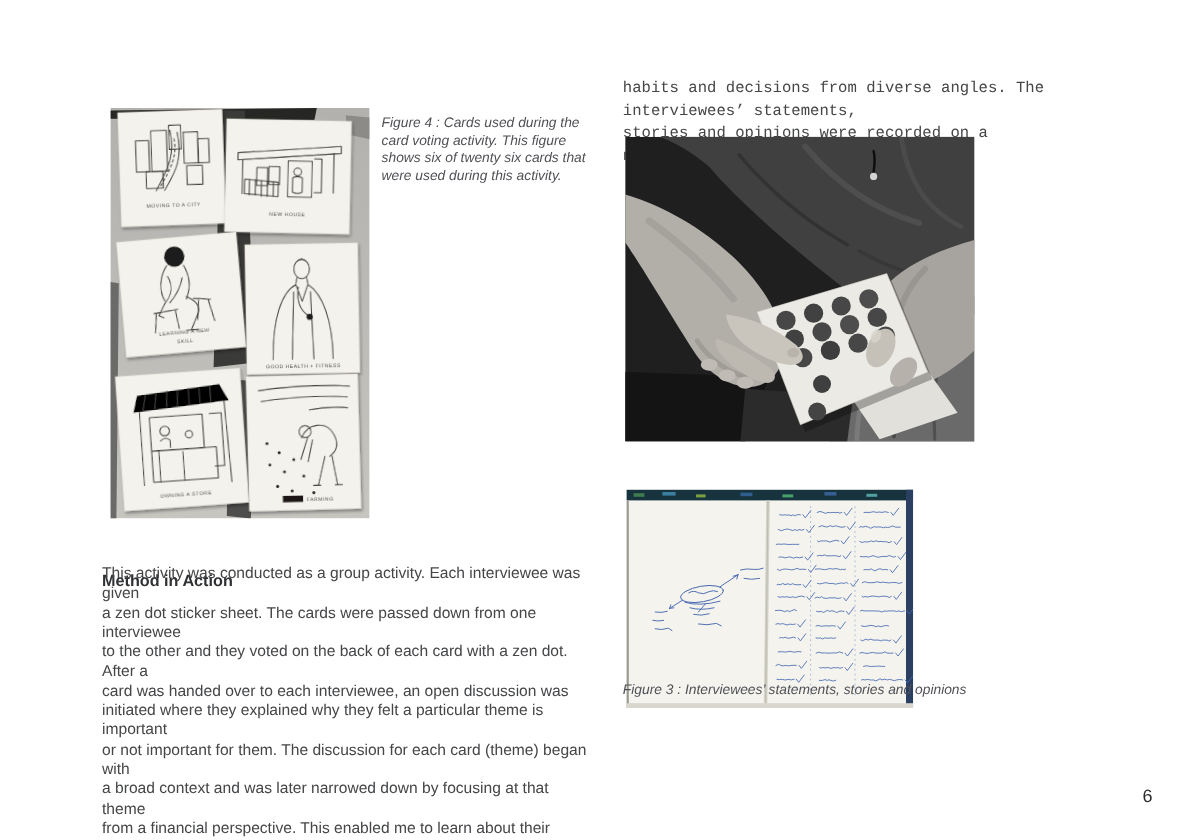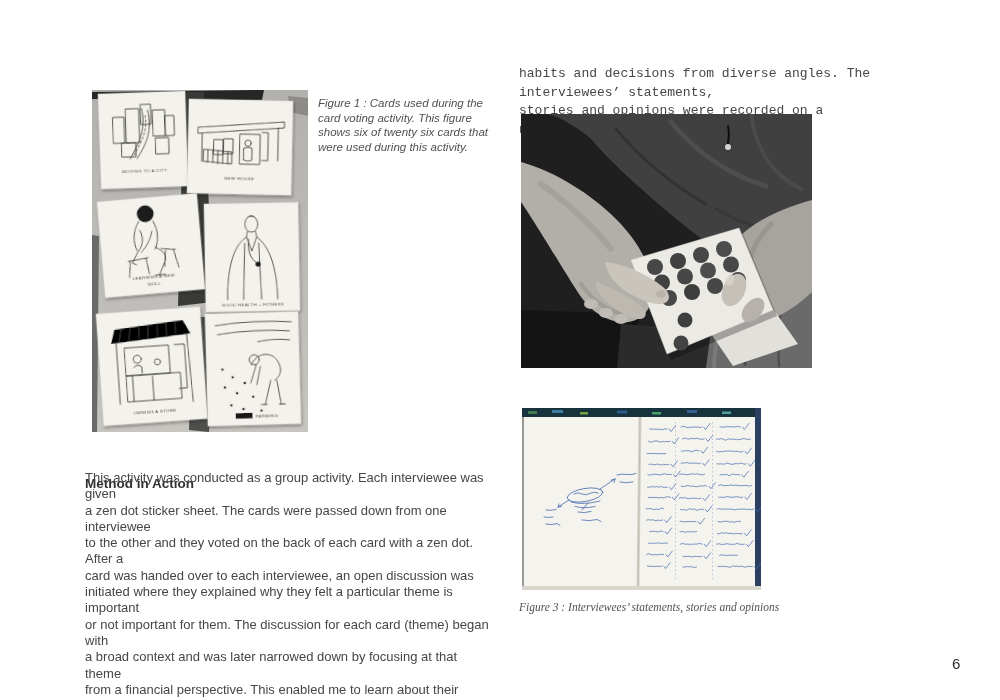--- a/index.html
+++ b/index.html
@@ -162,21 +162,21 @@
           <circle class="seed" cx="46" cy="84" r="1.3"></circle>
           <circle class="seed" cx="54" cy="98" r="1.3"></circle>
         </g>
         <rect x="28" y="100" width="17" height="5.5" fill="#1a1917"></rect>
         <text class="cardlabel" x="48" y="105" text-anchor="start">FARMING</text>
       </g>
     </svg>
   </figure>
 
   <div class="abs cap-block" style="left:318px;top:96px;width:180px;">
-    <p class="caption">Figure 1 : Cards used during the
+    <p class="caption">Figure 4 : Cards used during the
 card voting activity. This figure
 shows six of twenty six cards that
 were used during this activity.</p>
   </div>
 
   <h3 class="abs heading" style="left:85px;top:476px;">Method in Action</h3>
   <p class="abs body-text" style="left:85px;top:470px;width:405px;">This activity was conducted as a group activity. Each interviewee was given
 a zen dot sticker sheet. The cards were passed down from one interviewee
 to the other and they voted on the back of each card with a zen dot. After a
 card was handed over to each interviewee, an open discussion was
@@ -363,17 +363,17 @@
           <path d="M222.6 125.4 l2 2.5 l4.5 -6" class="check"></path>
           <path d="M194.5 136.2 q2.0 -1.0 4.0 0 q2.0 0.7 4.0 0 q2.6 -1.0 5.3 0 q2.7 0.2 5.4 0 q2.1 -1.9 4.1 0 q2.5 0.4 5.0 0"></path>
           <path d="M224.4 136.2 l2 2.5 l4.5 -6" class="check"></path>
           <path d="M197.6 147.3 q2.5 -1.1 5.1 0 q1.5 0.4 2.9 0 q1.3 -0.2 2.6 0 q2.2 -0.5 4.3 0 q1.4 0.1 2.8 0"></path>
           <path d="M195.9 158.6 q1.3 -0.7 2.7 0 q2.3 -0.8 4.6 0 q1.3 0.2 2.6 0 q2.0 1.6 3.9 0 q1.7 -1.9 3.3 0 q2.2 -1.2 4.4 0 q1.9 -0.9 3.8 0 q2.1 1.3 4.1 0 q2.5 -0.8 5.0 0"></path>
           <path d="M232.3 158.6 l2 2.5 l4.5 -6" class="check"></path>
         </g>
     </svg>
   </figure>
 
-  <p class="abs caption" style="left:519px;top:600px;font-family:Liberation Serif, serif;">Figure 3 : Interviewees’ statements, stories and opinions</p>
+  <p class="abs caption" style="left:519px;top:568px;">Figure 3 : Interviewees’ statements, stories and opinions</p>
 
   <div class="abs page-number" style="left:952px;top:655px;">6</div>
 
 </div>
 
 </body></html>

